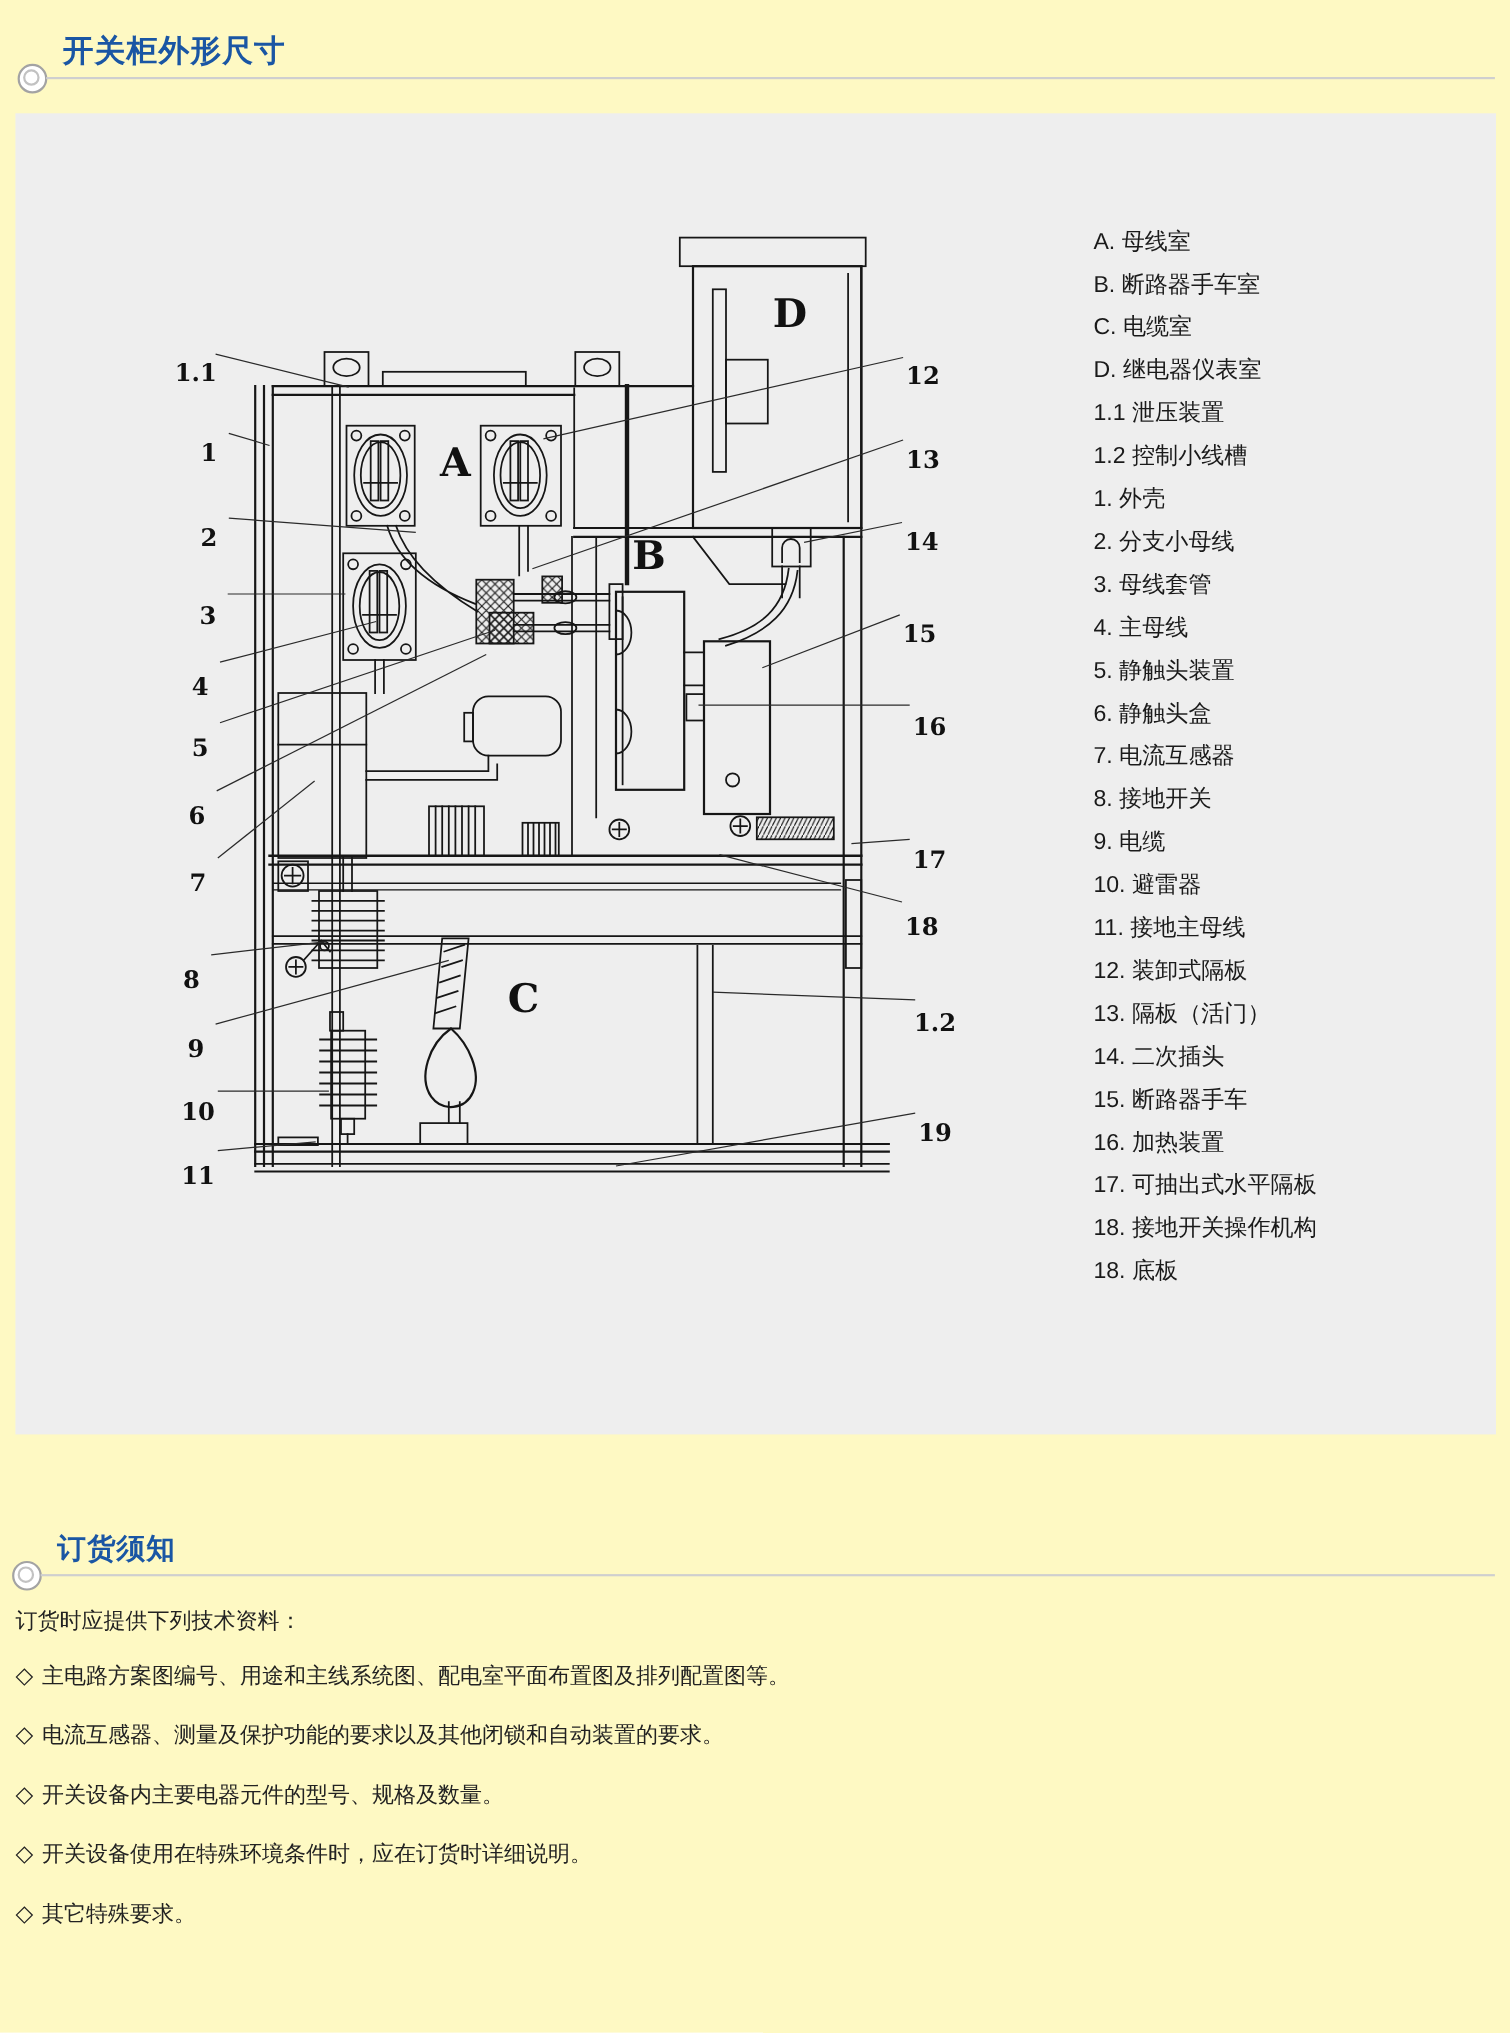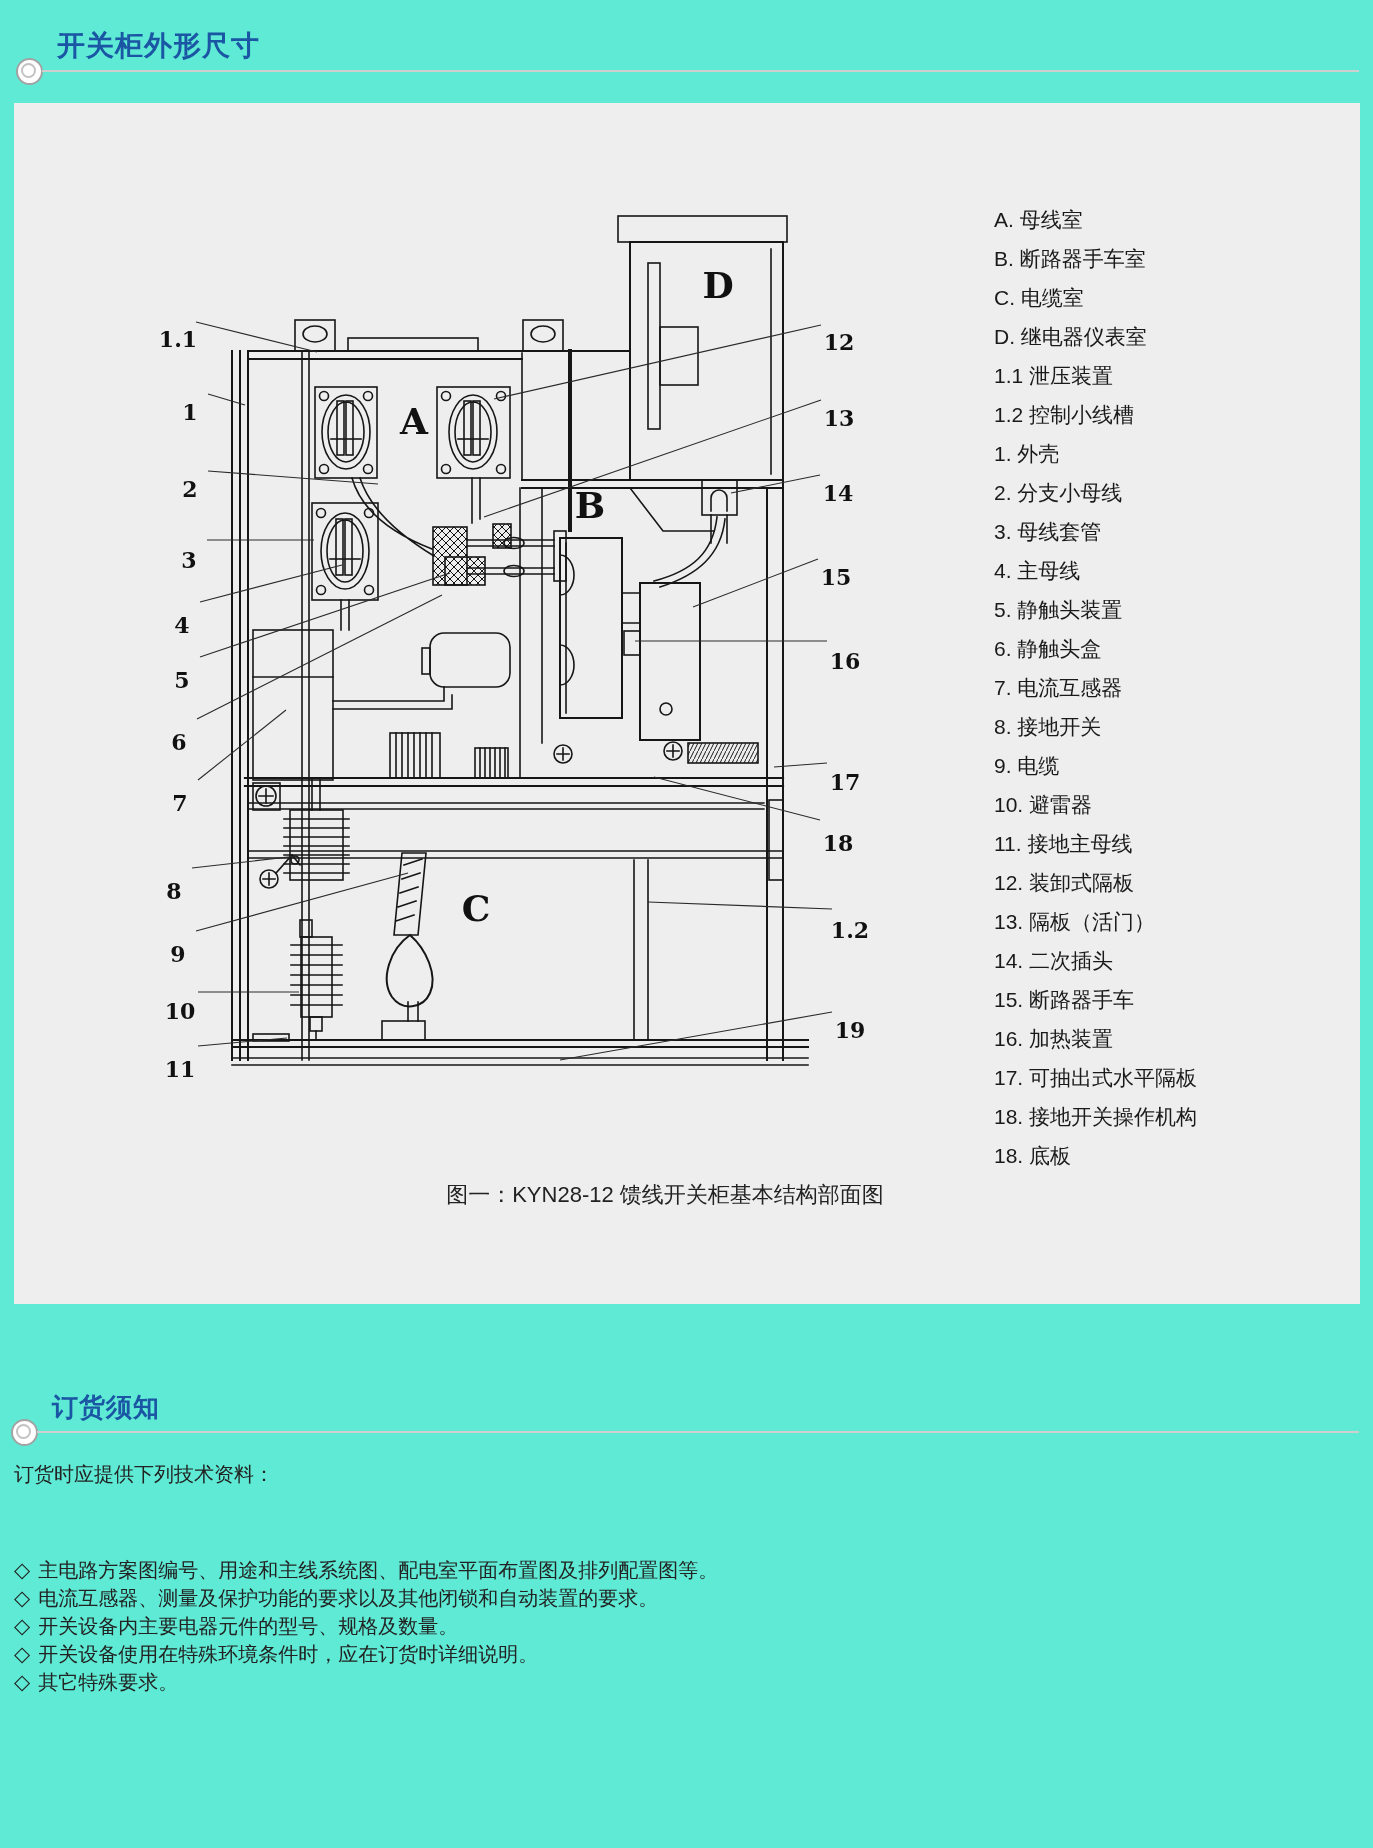--- a/index.html
+++ b/index.html
@@ -1,36 +1,36 @@
 <!DOCTYPE html>
 <html><head>
 <meta charset="utf-8">
 <style>
   html,body{margin:0;padding:0;background:#ffffff;}
-  .page{position:relative;width:1373px;height:1848px;background:#5eead4;overflow:hidden;
+  .page{position:relative;width:1373px;height:1848px;background:#fef9c3;overflow:hidden;
         font-family:"Liberation Sans","DejaVu Sans",sans-serif;color:#222;}
   .sec-title{position:absolute;margin:0;font-size:28px;font-weight:bold;color:#1a56a4;
              letter-spacing:1px;}
   .ring{position:absolute;width:27px;height:27px;border:2px solid #a3a3a3;border-radius:50%;
         background:#fff;box-sizing:border-box;}
   .ring .in{position:absolute;left:3px;top:3px;width:15px;height:15px;border:2px solid #c2c2c2;
         border-radius:50%;box-sizing:border-box;}
   .rule{position:absolute;height:2px;background:#cfcfcf;}
   .panel{position:absolute;left:14px;top:103px;width:1346px;height:1201px;background:#eeeeee;}
   .panel svg{position:absolute;left:0;top:0;}
   .co{position:absolute;transform:translate(-50%,-50%);font-family:"DejaVu Serif","Liberation Serif",serif;
       font-weight:bold;font-size:22px;color:#111;white-space:nowrap;margin-top:20px;}
   .letter{position:absolute;transform:translate(-50%,-50%);font-family:"DejaVu Serif","Liberation Serif",serif;
       font-weight:bold;font-size:36px;color:#111;}
   .legend{position:absolute;left:964px;top:81px;margin:16px;padding:0;list-style:none;
       font-size:21px;line-height:39px;color:#1a1a1a;white-space:nowrap;}
   .caption{position:absolute;left:0;top:1078px;width:1302px;text-align:center;
       font-size:22px;line-height:28px;color:#222;}
   .intro{position:absolute;left:14px;top:1462px;margin:0;font-size:20px;line-height:24px;}
-  .olist{position:absolute;left:14px;top:1556px;font-size:20px;line-height:28px;white-space:nowrap;}
+  .olist{position:absolute;left:14px;top:1497px;font-size:20px;line-height:54px;white-space:nowrap;}
   .olist .row{display:block;}
   .olist .dia{display:inline-block;margin-right:8px;font-size:21px;}
 </style>
 </head>
 <body>
 
 <div class="page">
 
   <h1 class="sec-title" style="left:57px;top:27px;">开关柜外形尺寸</h1>
   <div class="ring" style="left:16px;top:58px;">
@@ -263,21 +263,20 @@
       <li>12. 装卸式隔板</li>
       <li>13. 隔板（活门）</li>
       <li>14. 二次插头</li>
       <li>15. 断路器手车</li>
       <li>16. 加热装置</li>
       <li>17. 可抽出式水平隔板</li>
       <li>18. 接地开关操作机构</li>
       <li>18. 底板</li>
     </ul>
 
-    <div class="caption">图一：KYN28-12 馈线开关柜基本结构部面图</div>
   </div>
 
   <h1 class="sec-title" style="left:52px;top:1390px;font-size:26px;">订货须知</h1>
   <div class="ring" style="left:11px;top:1419px;">
       <div class="in"></div>
     </div>
   <div class="rule" style="left:37px;top:1431px;width:1322px;"></div>
 
   <p class="intro">订货时应提供下列技术资料：</p>
 

